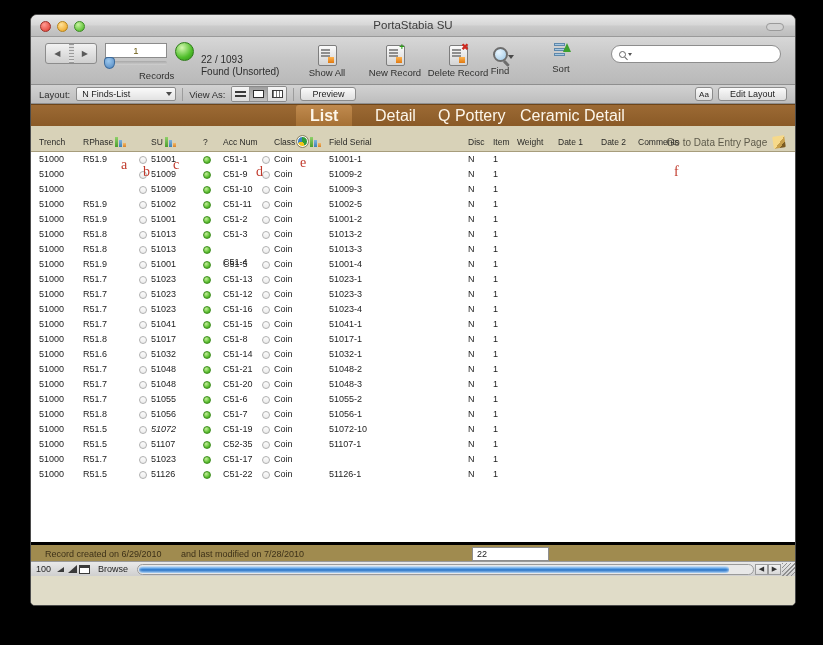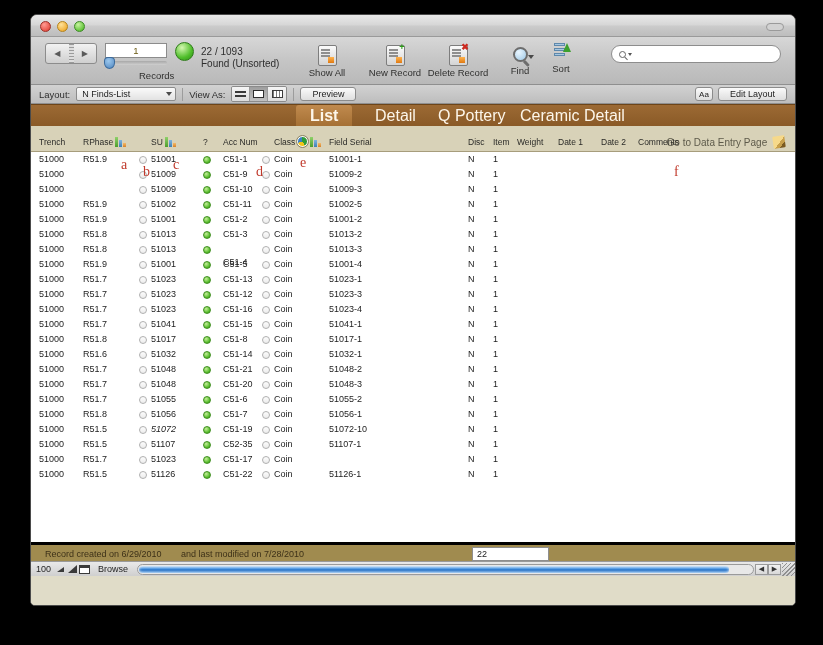--- a/index.html
+++ b/index.html
@@ -64,21 +64,21 @@
     font-size:9.5px; text-align:center; color:#6b5b13; line-height:14px;
   }
   #rec-slider-track { position:absolute; left:74px; top:24px; width:62px; height:4px;
     background:linear-gradient(to bottom,#a8a8a8,#cfcfcf); border-radius:2px; }
   #rec-slider-knob { position:absolute; left:73px; top:20px; width:11px; height:12px;
     background:radial-gradient(circle at 40% 30%,#9cc8ee,#4f86c0);
     border:1px solid #3c6b9c; border-radius:4px 4px 50% 50%; }
   #status-lamp { position:absolute; left:144px; top:5px; width:19px; height:19px; border-radius:50%;
     background:radial-gradient(circle at 35% 28%, #d4f7b0, #4fbe2a 60%, #2f8a18);
     border:1px solid #2d7c18; }
-  #found-block { position:absolute; left:170px; top:9px; font-size:10px; color:#2e2e2e; line-height:12px; }
+  #found-block { position:absolute; left:170px; top:17px; font-size:10px; color:#2e2e2e; line-height:12px; }
   #records-label { position:absolute; left:108px; top:33px; font-size:9.5px; color:#30302f; }
 
   
   .doc-icon { width:19px; height:21px; margin:0 auto;
     background:linear-gradient(to bottom,#fbfbfb,#d4d4d4);
     border:1px solid #7d7d7d; border-radius:2px; position:relative; }
   .doc-icon::before { content:""; position:absolute; left:2px; top:3px; width:9px; height:1.5px;
     background:#8f8f8f; box-shadow:0 3px 0 #8f8f8f, 0 6px 0 #8f8f8f; }
   .doc-icon .swatch { position:absolute; right:2px; bottom:2px; width:6px; height:6px;
     background:linear-gradient(to bottom,#ffb34d,#e07a12); }
@@ -243,20 +243,21 @@
 </style>
 </head>
 <body>
 
 <div id="window">
 
   <div id="titlebar">
     <div class="traffic tl-red"></div>
     <div class="traffic tl-yellow"></div>
     <div class="traffic tl-green"></div>
+    <div id="win-title">PortaStabia SU</div>
     <div id="minimize-widget"></div>
   </div>
 
   <div id="toolbar">
 
     <div id="nav-book">
       <div class="nav-arrow">◀</div>
       <div class="spine"></div>
       <div class="nav-arrow">▶</div>
     </div>
@@ -288,21 +289,21 @@
     </div>
 
     <div class="tb-item" style="left:388px; top:8px; width:78px;">
       <div class="doc-icon">
           <span class="swatch"></span>
           <span class="badge badge-del">✖</span>
         </div>
       <div class="tb-label">Delete Record</div>
     </div>
 
-    <div class="tb-item" style="left:466px; top:8px; width:46px;">
+    <div class="tb-item" style="left:446px; top:8px; width:46px;">
       <div class="magnifier">
           <span class="caret-tiny"></span>
         </div>
       <div class="tb-label" style="margin-top:3px;">Find</div>
     </div>
 
     <div class="tb-item" style="left:508px; top:6px; width:44px;">
       <div class="sort-icon">
         <span class="bar b1"></span>
           <span class="bar b2"></span>

